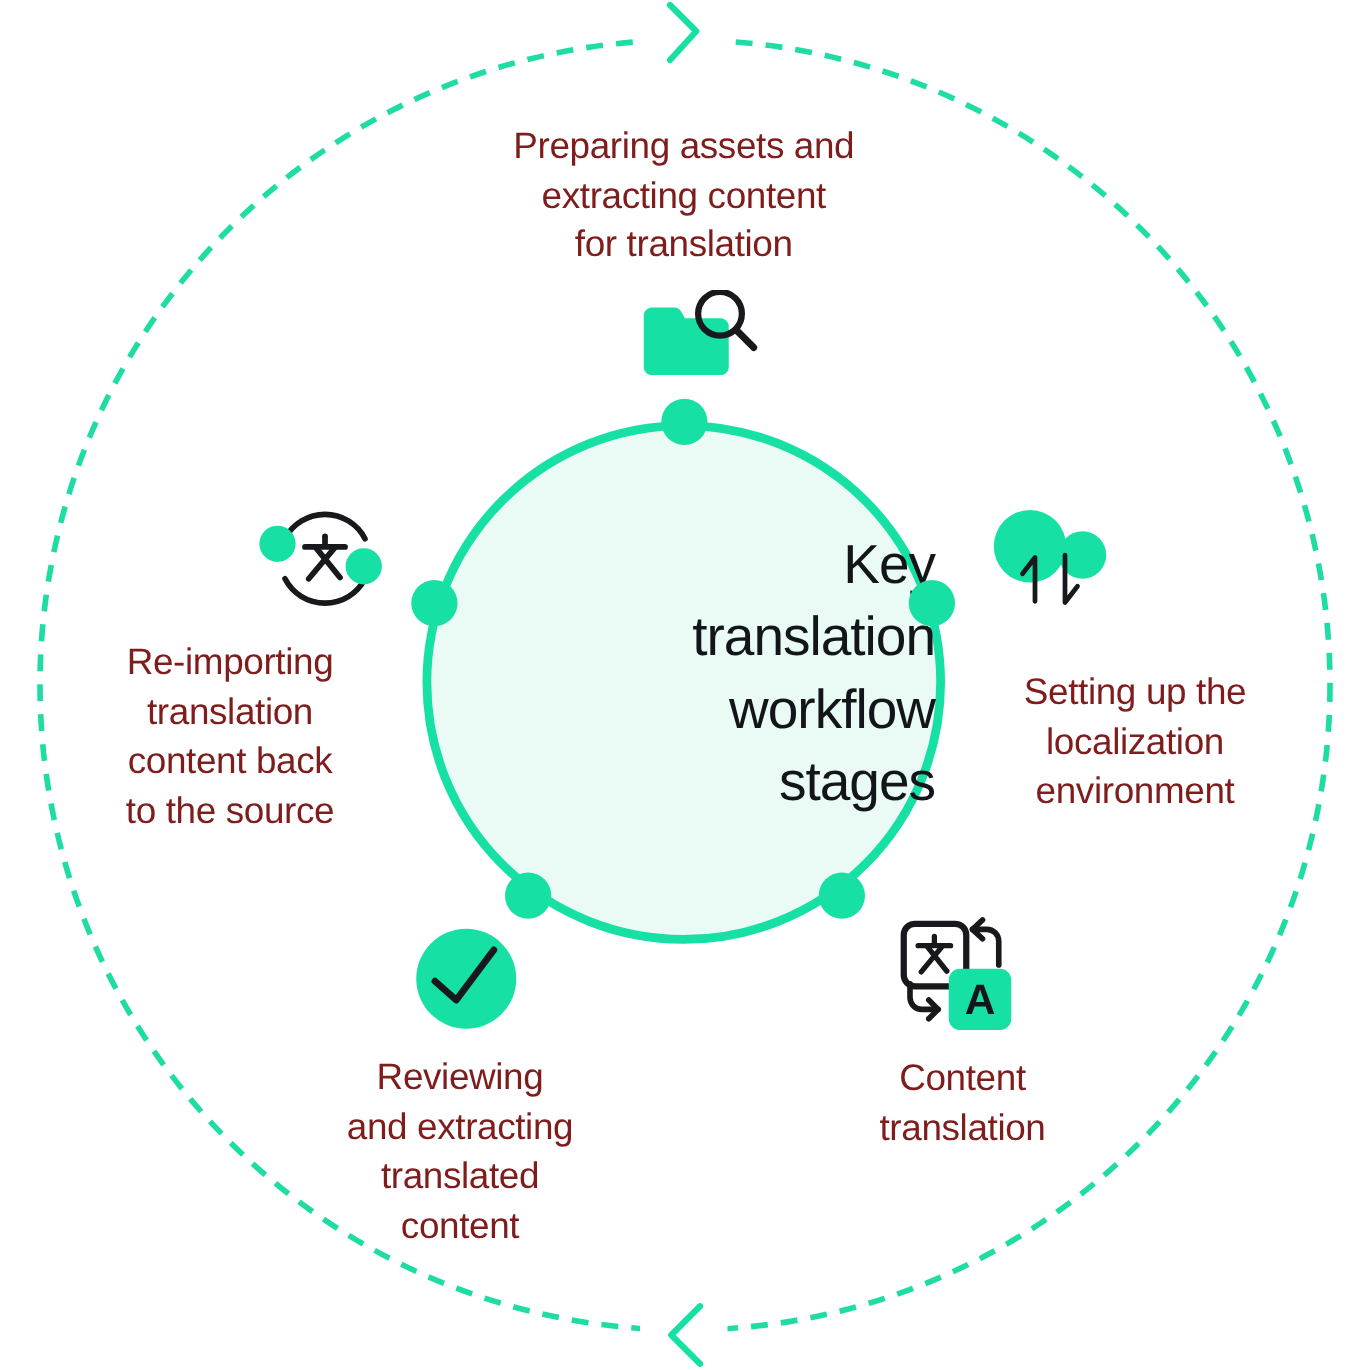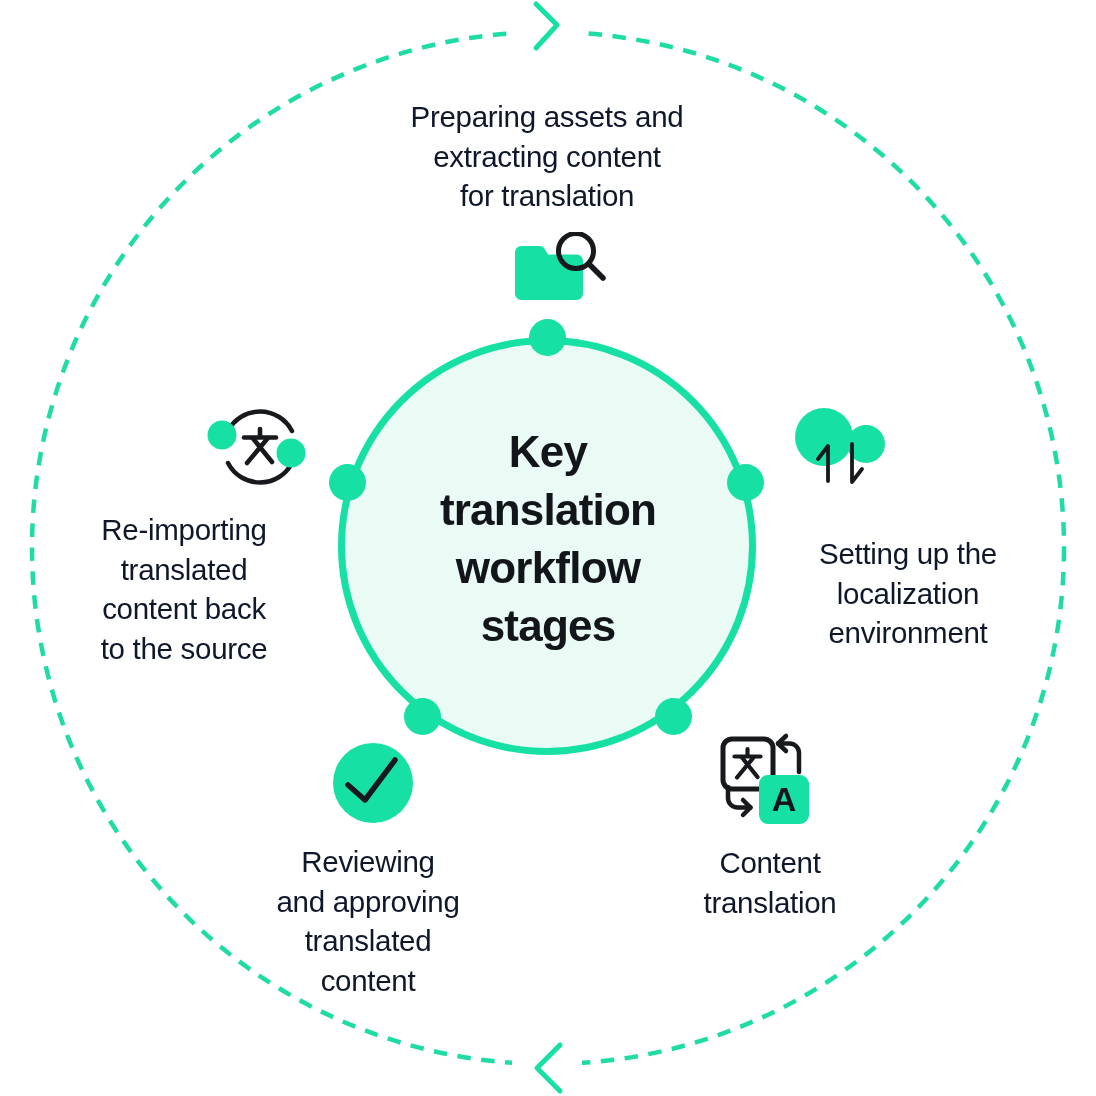--- a/index.html
+++ b/index.html
@@ -34,23 +34,23 @@
     width: 418px; height: 418px;
     box-sizing: border-box;
     border: 7px solid #17e0a5;
     border-radius: 50%;
     background: #eafaf4;
   }
   .center-title {
     position: absolute;
     left: 348px; top: 423px;
     width: 400px;
-    text-align: center;
+    text-align: right;
     font-size: 44px;
-    font-weight: 700;
+    font-weight: 400;
     line-height: 58px;
     letter-spacing: -0.8px;
     color: #121519;
     white-space: pre-line;
   }
   .node-dot {
     position: absolute;
     width: 37px; height: 37px;
     border-radius: 50%;
     background: #17e0a5;
@@ -59,21 +59,21 @@
   .dot-right        { left: 727px; top: 464px; }
   .dot-bottom-right { left: 655px; top: 698px; }
   .dot-bottom-left  { left: 404px; top: 698px; }
   .dot-left         { left: 329px; top: 464px; }
   .stage-label {
     position: absolute;
     text-align: center;
     font-size: 29.5px;
     line-height: 39.5px;
     letter-spacing: -0.3px;
-    color: #0f172a;
+    color: #7f1d1d;
     white-space: pre-line;
   }
   .label-prepare   { left: 297px; top: 97px;  width: 500px; }
   .label-setup     { left: 758px; top: 510px; width: 300px; margin-top: 24px; }
   .label-translate { left: 620px; top: 843px; width: 300px; }
   .label-review    { left: 193px; top: 842px; width: 350px; }
   .label-reimport  { left: 34px;  top: 510px; width: 300px; }
   .icon { position: absolute; }
   .icon-prepare   { left: 505px; top: 232px; }
   .icon-setup     { left: 792px; top: 405px; }
@@ -152,34 +152,34 @@
     <text class="icon-letter" x="68" y="81" font-size="34" text-anchor="middle">A</text>
   </svg>
   <div class="stage-label label-translate">Content
 translation</div>
 
   <svg class="icon icon-review" width="84" height="84" viewBox="0 0 84 84">
     <circle class="accent-fill" cx="42" cy="42" r="40"></circle>
     <polyline class="ink" points="17,44 34,59 64,19" stroke-width="5.5"></polyline>
   </svg>
   <div class="stage-label label-review">Reviewing
-and approving
+and extracting
 translated
 content</div>
 
   <svg class="icon icon-reimport" width="112" height="90" viewBox="0 0 112 90">
     <path class="ink" d="M24 28 A36 36 0 0 1 88 28" stroke-width="4.5"></path>
     <path class="ink" d="M88 60 A36 36 0 0 1 24 60" stroke-width="4.5"></path>
     <g class="ink" stroke-width="4.6">
       <path d="M56 26 V32"></path>
       <path d="M40 34.5 H72"></path>
       <path d="M49 35.5 L68 59"></path>
       <path d="M63.5 35.5 L43 60"></path>
     </g>
     <circle class="accent-fill" cx="18" cy="32" r="14.5"></circle>
     <circle class="accent-fill" cx="87" cy="50" r="14.5"></circle>
   </svg>
   <div class="stage-label label-reimport">Re-importing
-translated
+translation
 content back
 to the source</div>
 
 </div>
 
 </body></html>

